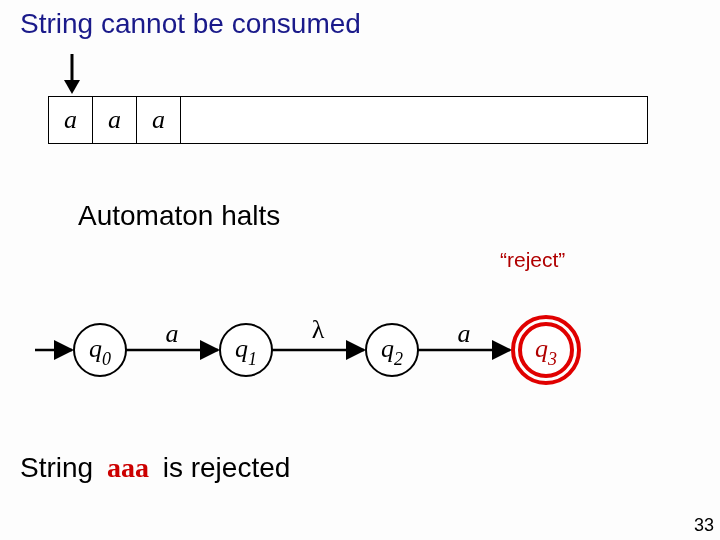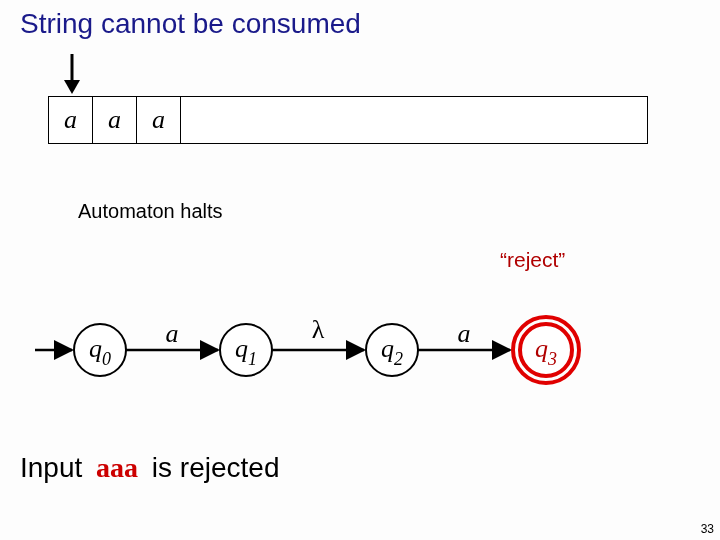--- a/index.html
+++ b/index.html
@@ -44,21 +44,21 @@
   
   .head-arrow {
     position: absolute;
     left: 60px;
     top: 52px;
   }
   .subtitle {
     position: absolute;
     left: 78px;
     top: 200px;
-    font-size: 20px;
+    font-size: 28px;
     color: #000;
   }
   .reject-label {
     position: absolute;
     left: 500px;
     top: 248px;
     font-size: 21px;
     color: #b00000;
   }
   
@@ -80,21 +80,21 @@
     font-family: "Times New Roman", serif;
     color: #c00;
     font-weight: bold;
     font-size: 28px;
     padding: 0 6px;
   }
   .page-num {
     position: absolute;
     right: 6px;
     bottom: 4px;
-    font-size: 12px;
+    font-size: 18px;
     font-family: Arial, sans-serif;
     color: #000;
   }
 </style>
 </head>
 <body>
 
 <div class="title">String cannot be consumed</div>
 
 <svg class="head-arrow" width="24" height="44">
@@ -146,18 +146,18 @@
   <text x="434" y="42" text-anchor="middle" font-family="Times New Roman,serif" font-style="italic" font-size="26">a</text>
 
   <circle cx="516" cy="50" r="33" fill="none" stroke="#e00000" stroke-width="4"></circle>
   <circle cx="516" cy="50" r="26" fill="#fff" stroke="#e00000" stroke-width="4"></circle>
   <text x="516" y="57" text-anchor="middle" font-family="Times New Roman,serif" font-style="italic" font-size="26" fill="#b00000">
     <tspan>q</tspan><tspan dy="8" font-size="18">3</tspan>
   </text>
 </svg>
 
 <div class="bottom-line">
-  <span>Input</span>
+  <span>String</span>
   <span class="sym">aaa</span>
   <span>is rejected</span>
 </div>
 
 <div class="page-num">33</div>
 
 </body></html>

